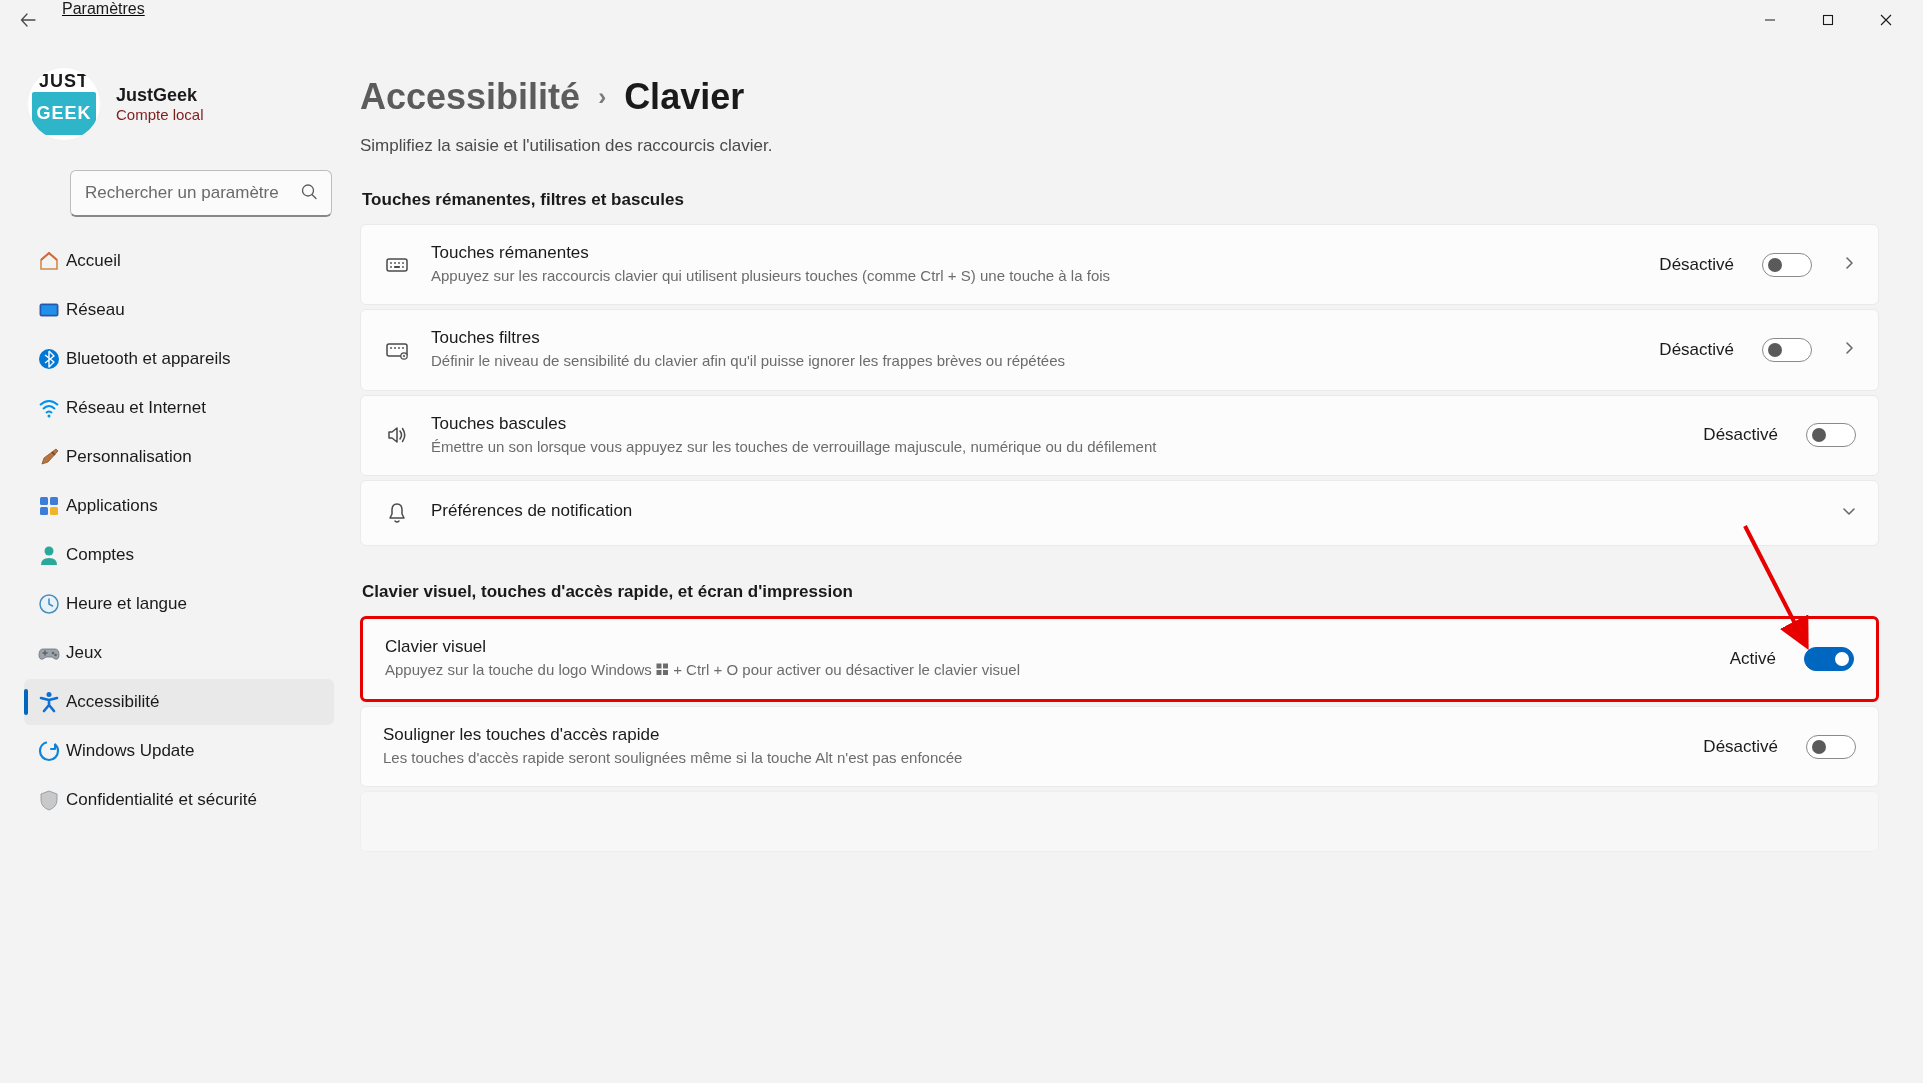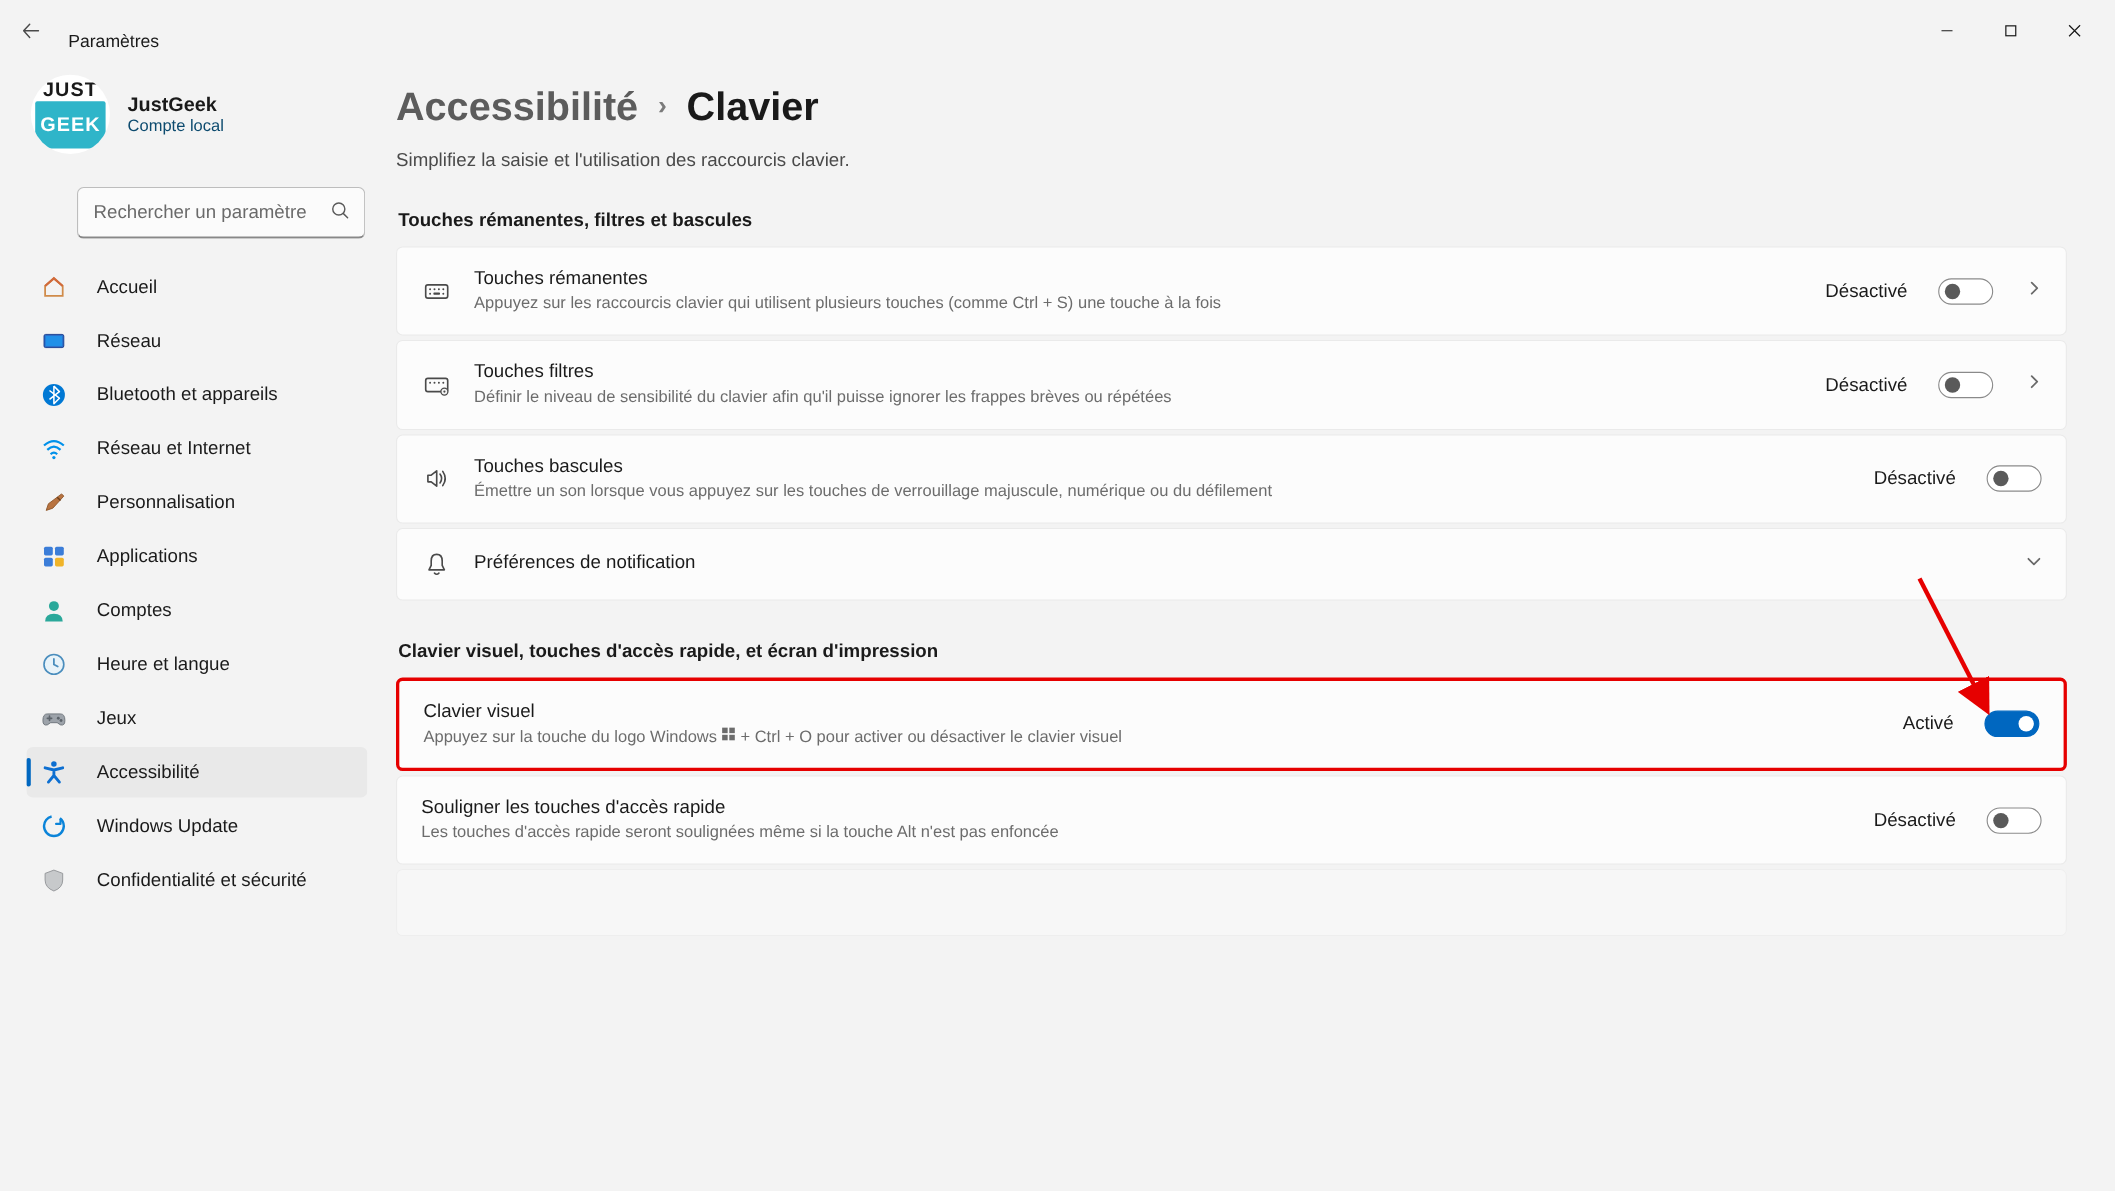--- a/index.html
+++ b/index.html
@@ -1,42 +1,42 @@
 <!DOCTYPE html>
 <html><head>
   <meta charset="utf-8">
   <style>
     * { margin: 0; padding: 0; box-sizing: border-box; font-family: "Segoe UI", sans-serif; }
     body { background: #f3f3f3; width: 1923px; height: 1083px; overflow: hidden; position: relative; }
     
-    .titlebar { height: 48px; display: flex; align-items: flex-end; padding: 0 8px; }
+    .titlebar { height: 48px; display: flex; align-items: flex-start; padding: 0 8px; text-decoration: underline; }
     .back-btn { width: 40px; height: 40px; display: flex; align-items: center; justify-content: center; border: none; background: transparent; cursor: pointer; border-radius: 4px; }
     .app-title { margin-left: 14px; font-size: 16px; color: #1a1a1a; }
     .window-controls { margin-left: auto; display: flex; }
     .win-ctrl { width: 58px; height: 40px; display: flex; align-items: center; justify-content: center; border: none; background: transparent; cursor: pointer; }
     
     .content-wrap { display: flex; height: calc(100% - 48px); }
     
     .sidebar { width: 350px; padding: 0 16px 0 24px; display: flex; flex-direction: column; }
     
     .profile { display: flex; align-items: center; gap: 16px; padding: 20px 4px 26px; }
     .avatar { width: 72px; height: 72px; border-radius: 50%; background: #fff; display: flex; align-items: center; justify-content: center; overflow: hidden; }
     .avatar-text { text-align: center; font-weight: 800; font-size: 18px; line-height: 0.95; }
     .avatar-text .just { color: #1a1a1a; letter-spacing: 1px; }
     .avatar-text .geek { color: #fff; background: #2fb5c9; padding: 13px 4px; letter-spacing: 1px; border-radius: 2px; display: inline-block; margin-top: 2px; }
     .profile-info .name { font-size: 18px; font-weight: 600; color: #1a1a1a; }
-    .profile-info .sub { font-size: 15px; color: #0c4a6e; }
+    .profile-info .sub { font-size: 15px; color: #7f1d1d; }
     
     .search-box { position: relative; margin: 4px 2px 18px; padding-left: 44px; }
     .search-box input { width: 100%; padding: 12px 44px 12px 14px; font-size: 17px; border: 1px solid #bdbdbd; border-bottom: 2px solid #888; border-radius: 6px; background: #fbfbfb; color: #333; }
     .search-box input::placeholder { color: #6a6a6a; }
     .search-box .search-ico { position: absolute; right: 14px; top: 50%; transform: translateY(-50%); color: #5a5a5a; }
     
     .nav { flex: 1; overflow-y: auto; }
-    .nav-item { display: flex; align-items: center; gap: 28px; padding: 12px 14px; border-radius: 6px; cursor: pointer; margin: 3px 0; color: #1a1a1a; font-size: 17px; position: relative; }
+    .nav-item { display: flex; align-items: center; gap: 6px; padding: 12px 14px; border-radius: 6px; cursor: pointer; margin: 3px 0; color: #1a1a1a; font-size: 17px; position: relative; }
     .nav-item.active { background: #e9e9e9; }
     .nav-item.active::before { content: ""; position: absolute; left: 0; top: 10px; bottom: 10px; width: 4px; background: #0067c0; border-radius: 2px; }
     .nav-icon { width: 22px; height: 22px; display: flex; align-items: center; justify-content: center; }
     
     .main { flex: 1; padding: 28px 44px 0 10px; overflow-y: hidden; position: relative; }
     .breadcrumb { display: flex; align-items: center; gap: 18px; font-size: 36px; font-weight: 600; color: #5c5c5c; margin-bottom: 18px; }
     .breadcrumb .chev { font-size: 24px; color: #7a7a7a; }
     .breadcrumb .current { color: #1a1a1a; }
     .page-desc { font-size: 17px; color: #4a4a4a; margin-bottom: 34px; }
     

